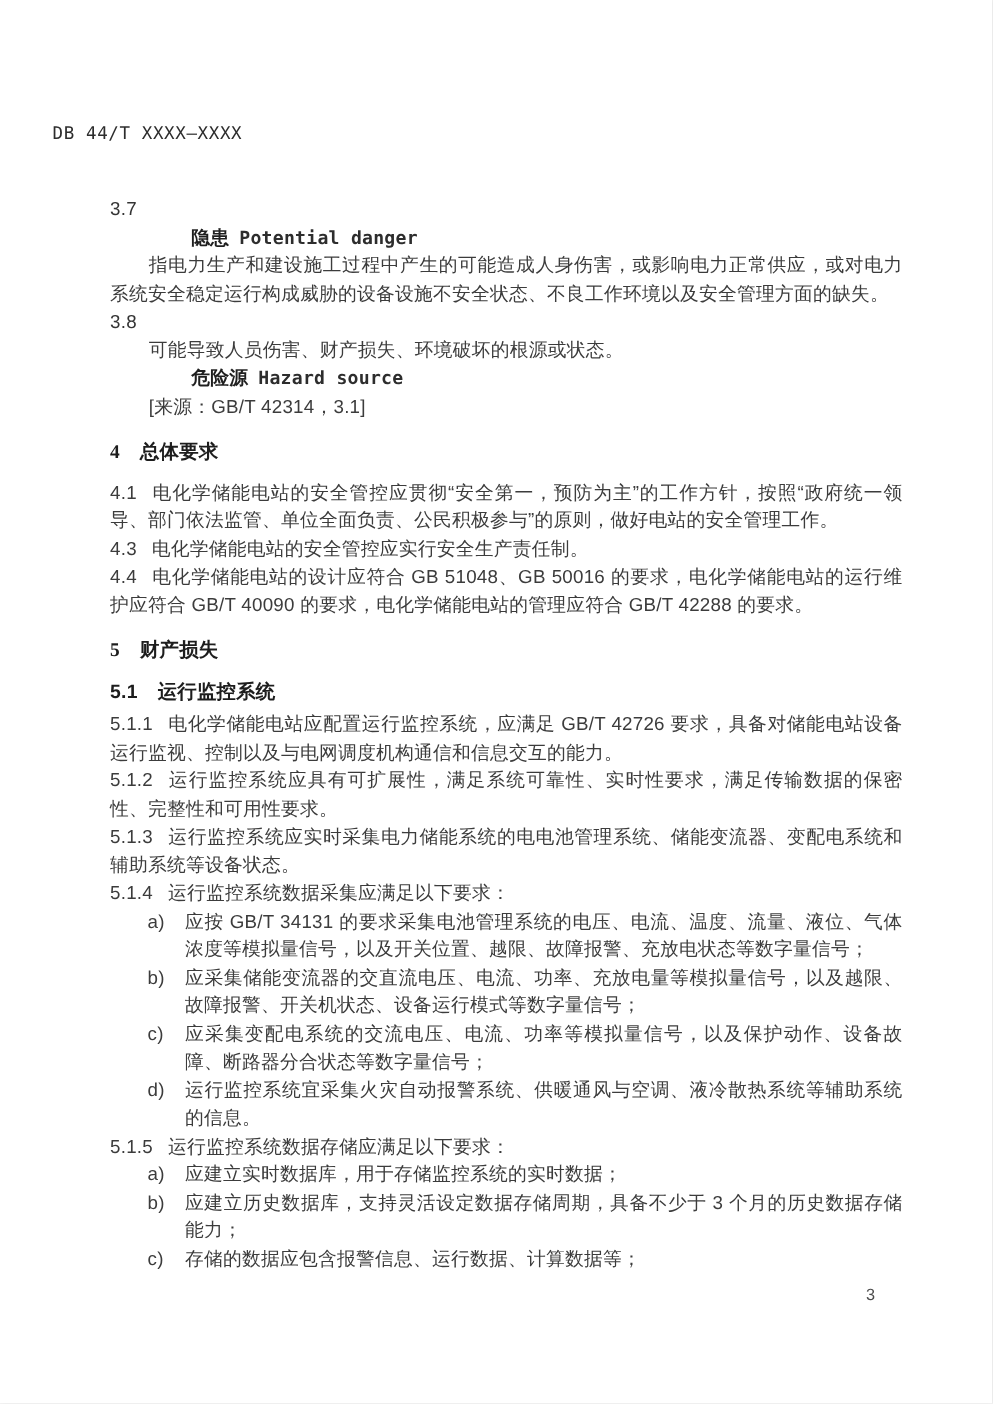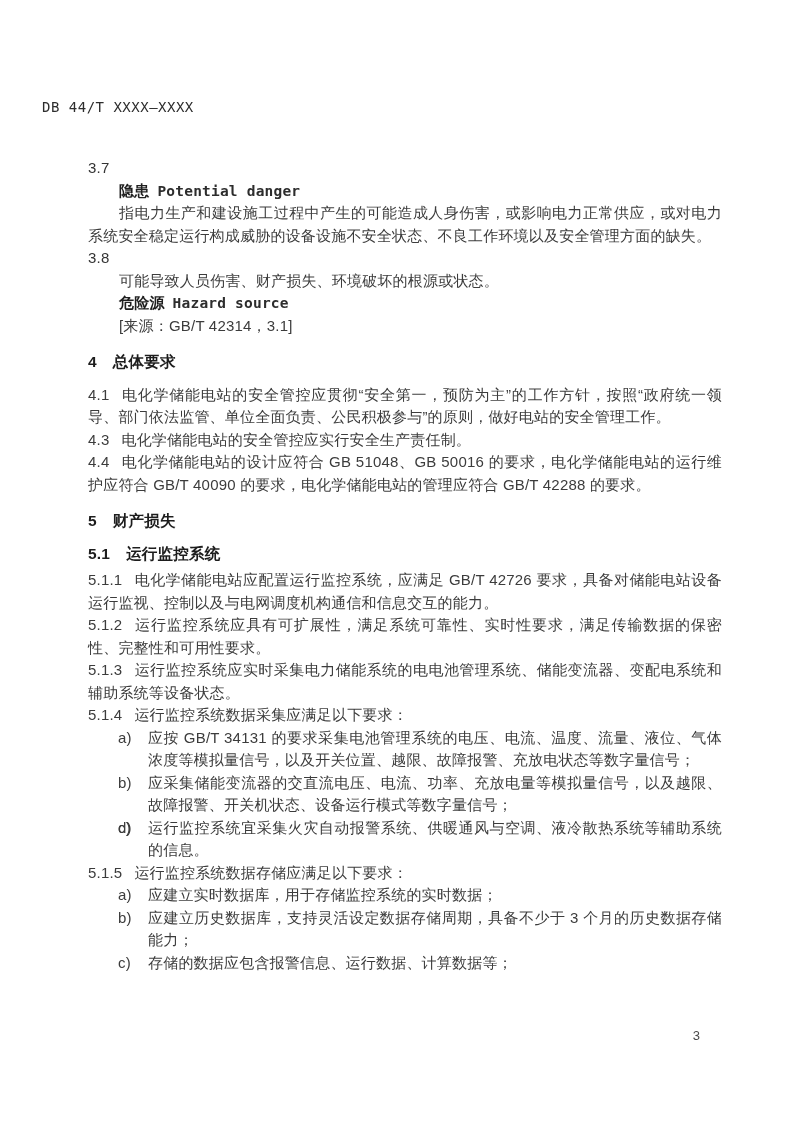--- a/index.html
+++ b/index.html
@@ -14,24 +14,24 @@
     font-size:14px;color:#2d2d2d;letter-spacing:.5px;padding-left:42px;
   }
   .content{
     position:absolute;top:157px;left:88px;width:634px;
     font-size:15px;line-height:22.5px;color:#3c3c3c;
     text-align:justify;letter-spacing:.2px;
   }
   .blk{margin:0;}
   .clause{color:#343434;}
   .term{padding-left:31px;}
-  .term .zh{font-weight:bold;color:#1f1f1f;}
+  .term .zh{font-weight:bold;color:#1f1f1f;margin-left:34px;}
   .term .en{font-family:"DejaVu Sans Mono","Liberation Mono",monospace;color:#2d2d2d;margin-left:8px;font-size:14.5px;font-weight:bold;}
   .p_indent{text-indent:31px;}
-  .h1{font-weight:bold;color:#1d1d1d;font-size:15.5px;margin:14px 0 10px;text-align:left;}
+  .h1{font-weight:bold;color:#1d1d1d;font-size:15.5px;margin:14px 0 10px;text-align:left;font-family:Liberation Serif, serif;}
   .h2{font-weight:bold;color:#1d1d1d;font-size:15.5px;margin:8px 0 4px;text-align:left;}
   .h1 .num,.h2 .num{margin-right:16px;}
   .p_num .num{margin-right:12px;white-space:nowrap;}
   .li{position:relative;padding-left:60px;}
   .li .marker{position:absolute;left:30px;top:0;}
   .footer{
     position:absolute;top:1028px;left:0;right:94px;text-align:right;
     font-size:13px;color:#4a4a4a;
   }
 </style>
@@ -56,21 +56,21 @@
       <div class="blk p_num"><span class="num">4.3</span><span class="txt">电化学储能电站的安全管控应实行安全生产责任制。</span></div>
       <div class="blk p_num"><span class="num">4.4</span><span class="txt">电化学储能电站的设计应符合 GB 51048、GB 50016 的要求，电化学储能电站的运行维护应符合 GB/T 40090 的要求，电化学储能电站的管理应符合 GB/T 42288 的要求。</span></div>
       <div class="blk h1"><span class="num">5</span><span class="txt">财产损失</span></div>
       <div class="blk h2"><span class="num">5.1</span><span class="txt">运行监控系统</span></div>
       <div class="blk p_num"><span class="num">5.1.1</span><span class="txt">电化学储能电站应配置运行监控系统，应满足 GB/T 42726 要求，具备对储能电站设备运行监视、控制以及与电网调度机构通信和信息交互的能力。</span></div>
       <div class="blk p_num"><span class="num">5.1.2</span><span class="txt">运行监控系统应具有可扩展性，满足系统可靠性、实时性要求，满足传输数据的保密性、完整性和可用性要求。</span></div>
       <div class="blk p_num"><span class="num">5.1.3</span><span class="txt">运行监控系统应实时采集电力储能系统的电电池管理系统、储能变流器、变配电系统和辅助系统等设备状态。</span></div>
       <div class="blk p_num"><span class="num">5.1.4</span><span class="txt">运行监控系统数据采集应满足以下要求：</span></div>
       <div class="blk li"><span class="marker">a)</span><span class="txt">应按 GB/T 34131 的要求采集电池管理系统的电压、电流、温度、流量、液位、气体浓度等模拟量信号，以及开关位置、越限、故障报警、充放电状态等数字量信号；</span></div>
       <div class="blk li"><span class="marker">b)</span><span class="txt">应采集储能变流器的交直流电压、电流、功率、充放电量等模拟量信号，以及越限、故障报警、开关机状态、设备运行模式等数字量信号；</span></div>
-      <div class="blk li"><span class="marker">c)</span></div>
+      <div class="blk li"><span class="marker">c)</span><span class="txt">应采集变配电系统的交流电压、电流、功率等模拟量信号，以及保护动作、设备故障、断路器分合状态等数字量信号；</span></div>
       <div class="blk li"><span class="marker">d)</span><span class="txt">运行监控系统宜采集火灾自动报警系统、供暖通风与空调、液冷散热系统等辅助系统的信息。</span></div>
       <div class="blk p_num"><span class="num">5.1.5</span><span class="txt">运行监控系统数据存储应满足以下要求：</span></div>
       <div class="blk li"><span class="marker">a)</span><span class="txt">应建立实时数据库，用于存储监控系统的实时数据；</span></div>
       <div class="blk li"><span class="marker">b)</span><span class="txt">应建立历史数据库，支持灵活设定数据存储周期，具备不少于 3 个月的历史数据存储能力；</span></div>
       <div class="blk li"><span class="marker">c)</span><span class="txt">存储的数据应包含报警信息、运行数据、计算数据等；</span></div>
     </main>
 
   <div class="footer">
     <span>3</span>
   </div>

